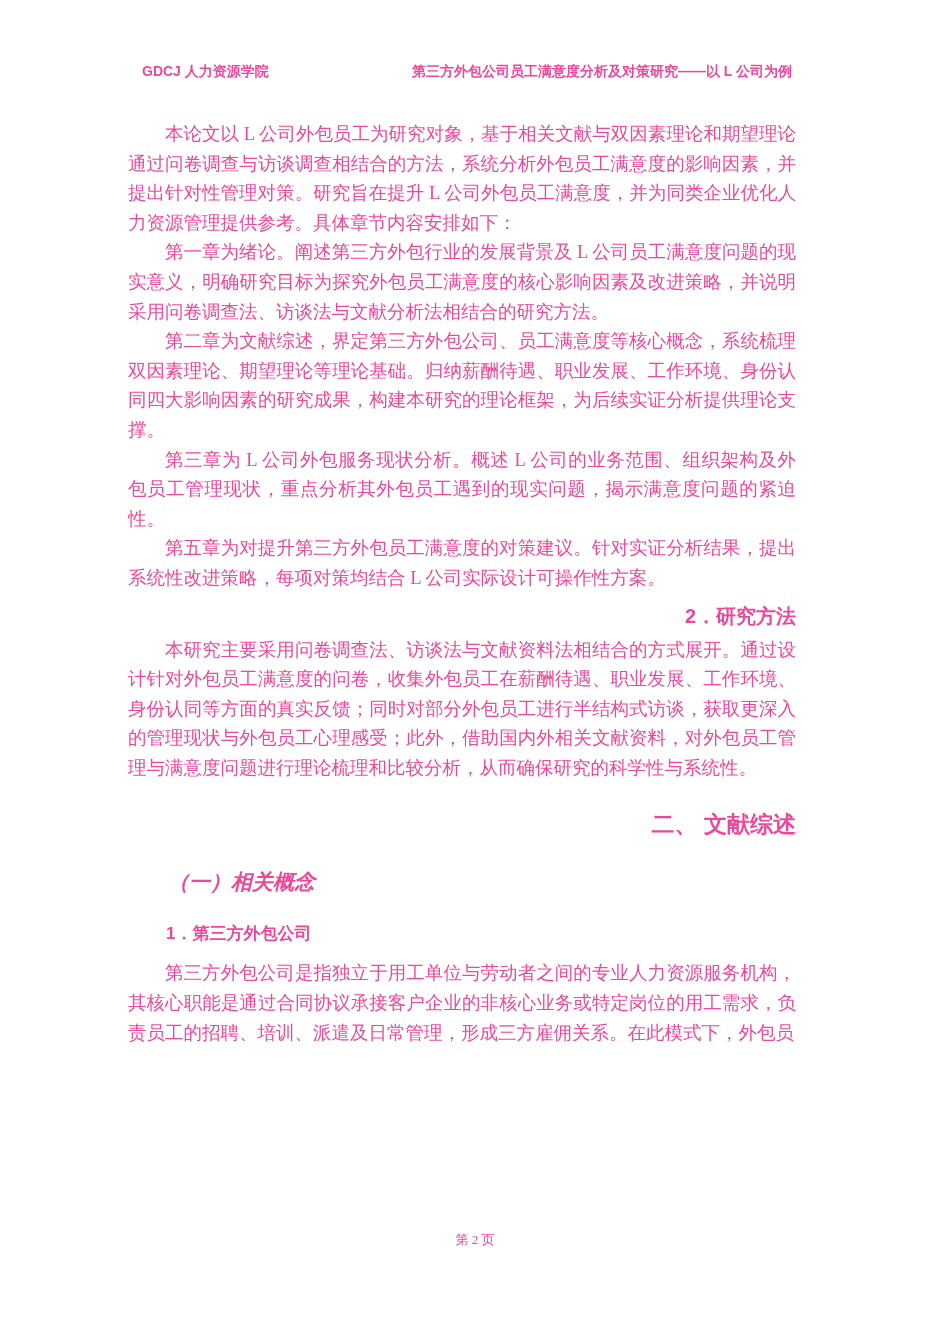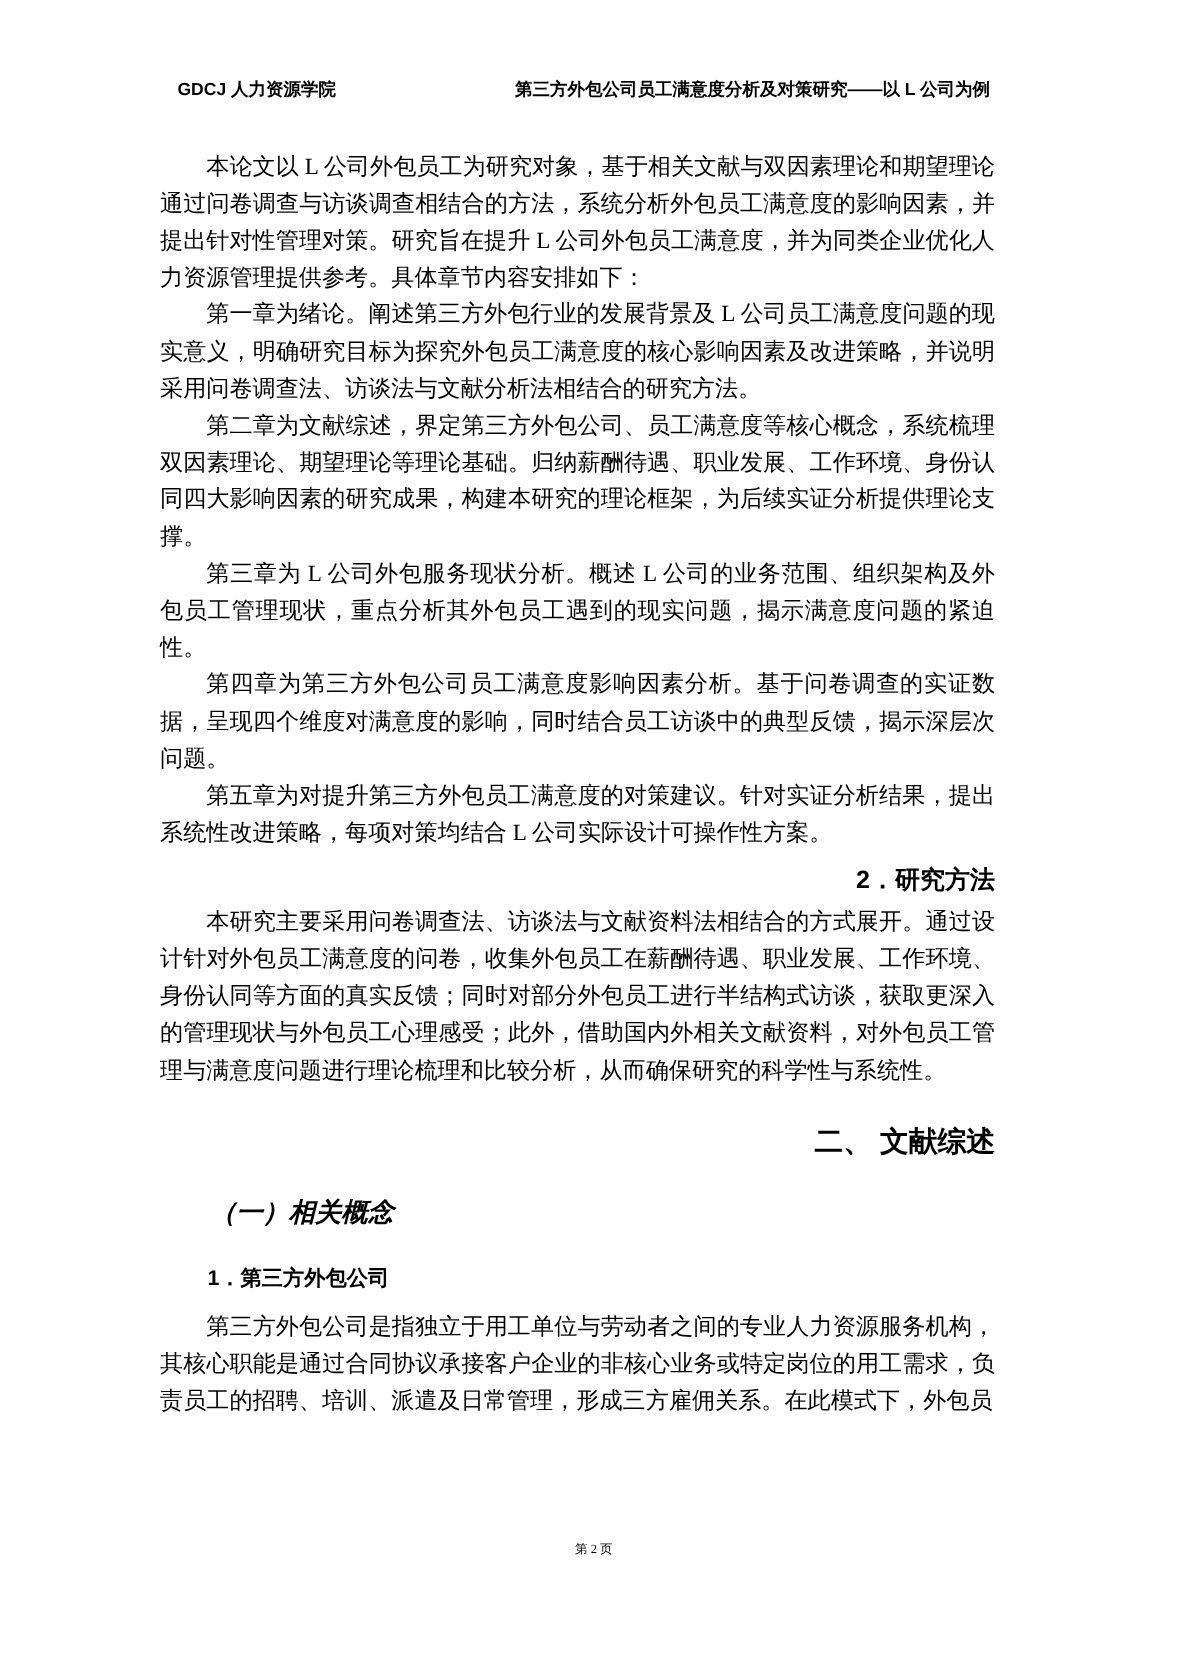--- a/index.html
+++ b/index.html
@@ -6,21 +6,21 @@
     margin: 0;
     padding: 0;
     background: #ffffff;
   }
   .page {
     position: relative;
     width: 950px;
     height: 1344px;
     margin: 0 auto;
     background: #ffffff;
-    color: #000000;
+    color: #ec4899;
     font-family: "Liberation Serif", serif;
     overflow: hidden;
   }
   .header {
     position: absolute;
     top: 62px;
     left: 142px;
     right: 158px;
     display: flex;
     justify-content: space-between;
@@ -79,41 +79,40 @@
     font-size: 17px;
     line-height: 26px;
     text-align: left;
   }
   .footer {
     position: absolute;
     bottom: 95px;
     left: 0;
     right: 0;
     text-align: center;
-    font-size: 10px;
+    font-size: 13px;
     line-height: 18px;
     font-family: "Liberation Serif", serif;
   }
 </style>
 </head>
 <body>
 
 <div class="page">
 
   <div class="header">
     <span>GDCJ 人力资源学院</span>
     <span>第三方外包公司员工满意度分析及对策研究——以 L 公司为例</span>
   </div>
 
   <div class="content">
     <p class="para">本论文以 L 公司外包员工为研究对象，基于相关文献与双因素理论和期望理论通过问卷调查与访谈调查相结合的方法，系统分析外包员工满意度的影响因素，并提出针对性管理对策。研究旨在提升 L 公司外包员工满意度，并为同类企业优化人力资源管理提供参考。具体章节内容安排如下：</p>
     <p class="para">第一章为绪论。阐述第三方外包行业的发展背景及 L 公司员工满意度问题的现实意义，明确研究目标为探究外包员工满意度的核心影响因素及改进策略，并说明采用问卷调查法、访谈法与文献分析法相结合的研究方法。</p>
     <p class="para">第二章为文献综述，界定第三方外包公司、员工满意度等核心概念，系统梳理双因素理论、期望理论等理论基础。归纳薪酬待遇、职业发展、工作环境、身份认同四大影响因素的研究成果，构建本研究的理论框架，为后续实证分析提供理论支撑。</p>
     <p class="para">第三章为 L 公司外包服务现状分析。概述 L 公司的业务范围、组织架构及外包员工管理现状，重点分析其外包员工遇到的现实问题，揭示满意度问题的紧迫性。</p>
-    <p class="para">第四章为第三方外包公司员工满意度影响因素分析。基于问卷调查的实证数据，呈现四个维度对满意度的影响，同时结合员工访谈中的典型反馈，揭示深层次问题。</p>
     <p class="para">第五章为对提升第三方外包员工满意度的对策建议。针对实证分析结果，提出系统性改进策略，每项对策均结合 L 公司实际设计可操作性方案。</p>
 
     <h3 class="h-method">2．研究方法</h3>
     <p class="para">本研究主要采用问卷调查法、访谈法与文献资料法相结合的方式展开。通过设计针对外包员工满意度的问卷，收集外包员工在薪酬待遇、职业发展、工作环境、身份认同等方面的真实反馈；同时对部分外包员工进行半结构式访谈，获取更深入的管理现状与外包员工心理感受；此外，借助国内外相关文献资料，对外包员工管理与满意度问题进行理论梳理和比较分析，从而确保研究的科学性与系统性。</p>
 
     <h1 class="h-chapter">二、 文献综述</h1>
 
     <h2 class="h-section">（一）相关概念</h2>
 
     <h3 class="h-subsub">1．第三方外包公司</h3>

